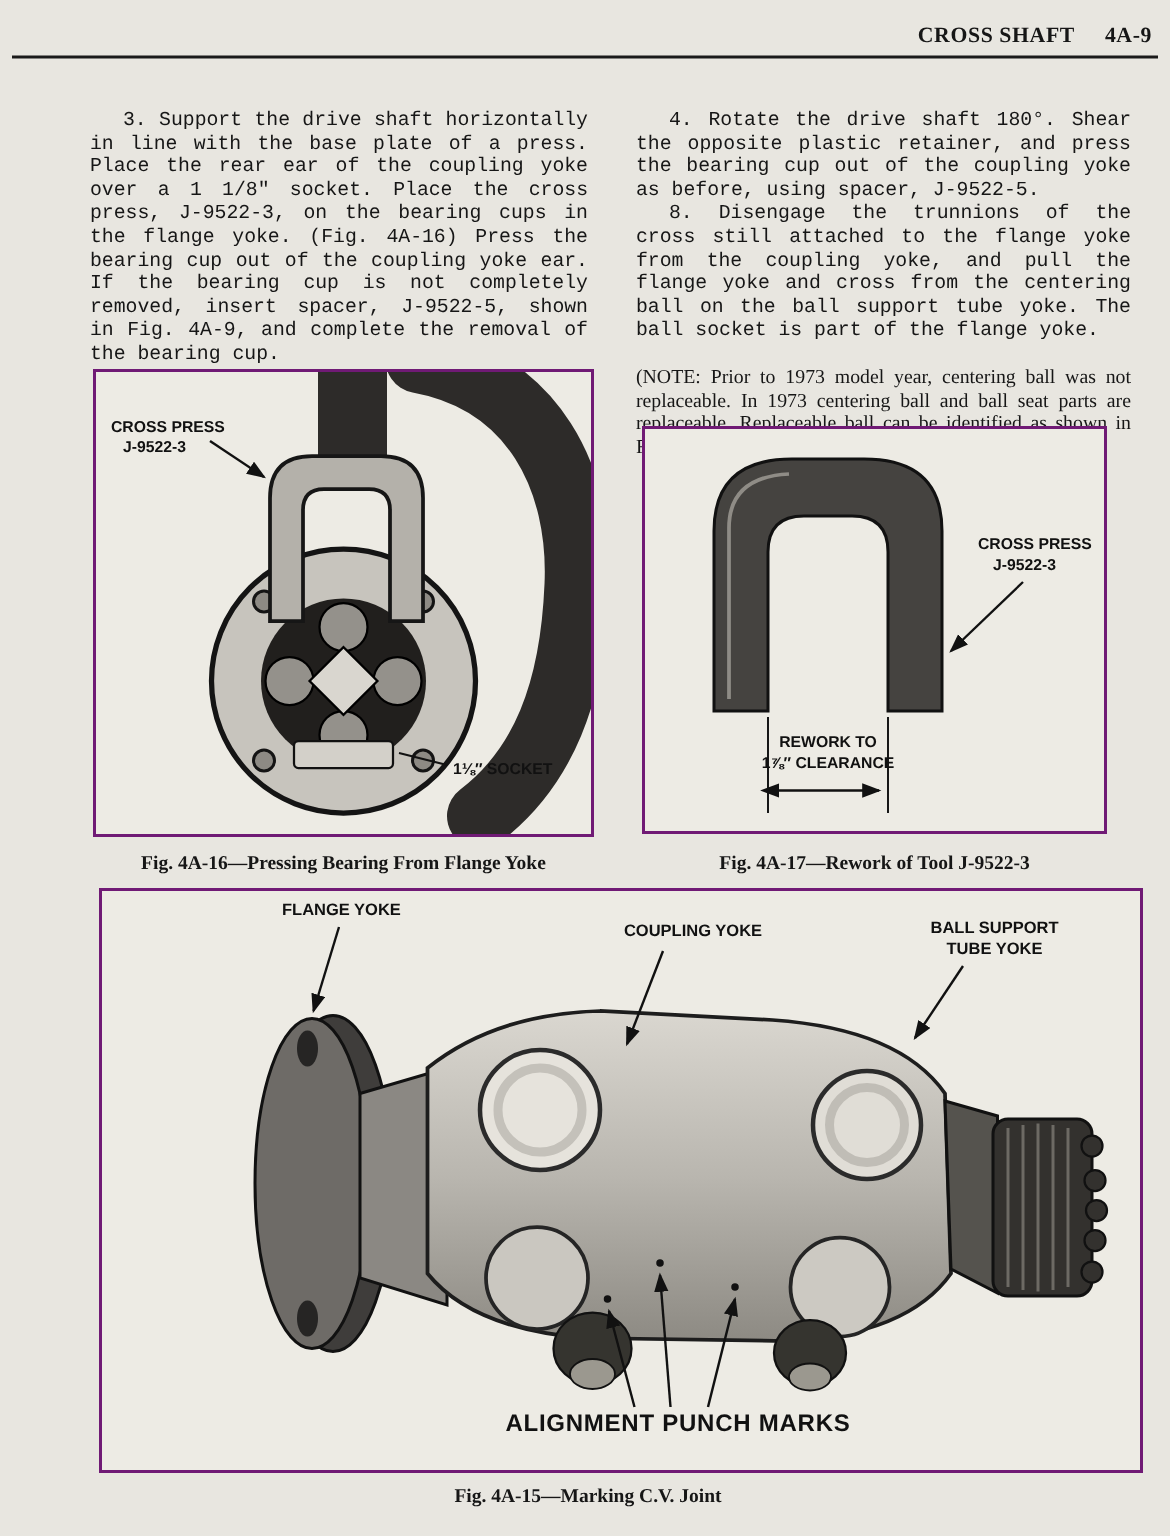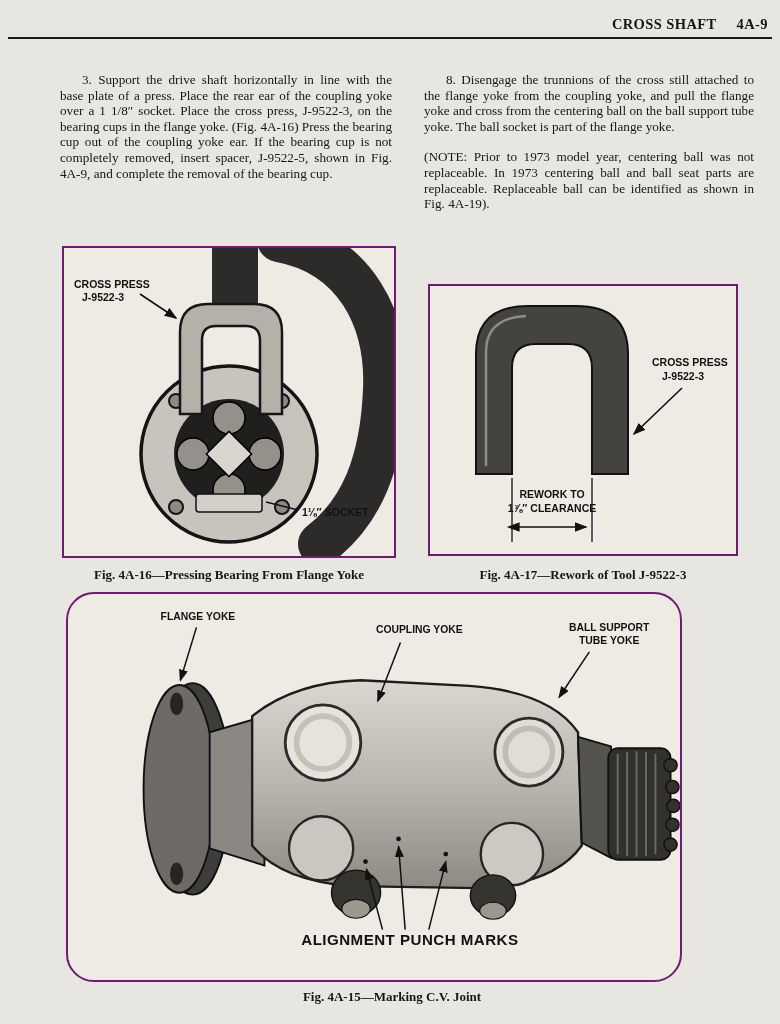--- a/index.html
+++ b/index.html
@@ -21,28 +21,28 @@
     position: absolute; top: 37px; left: 8px; width: 764px; height: 2px;
     background: #1a1a1a;
   }
   .col {
     position: absolute; text-align: justify;
     font-size: 13.2px; line-height: 15.6px;
   }
   .col-left  { left: 60px;  top: 72px; width: 332px; }
   .col-right { left: 424px; top: 72px; width: 330px; }
   .col p { margin: 0; }
-  .col p.indent { text-indent: 22px; }
+  .col p.indent { text-indent: 22px; font-family: Liberation Mono, monospace; }
   .col p.note { margin-top: 15px; }
   .figbox {
     position: absolute; border: 2px solid #701a75; background: #edebe4;
   }
   .fig16 { left: 62px;  top: 246px; width: 334px; height: 312px; }
   .fig17 { left: 428px; top: 284px; width: 310px; height: 272px; }
-  .fig15 { left: 66px;  top: 592px; width: 616px; height: 390px; border-radius: 28px; }
+  .fig15 { left: 66px;  top: 592px; width: 696px; height: 390px; }
   .caption {
     position: absolute; font-weight: bold; font-size: 13px; text-align: center;
   }
   .cap16 { left: 62px;  top: 567px; width: 334px; }
   .cap17 { left: 428px; top: 567px; width: 310px; }
   .cap15 { left: 66px;  top: 989px; width: 652px; }
   svg { display: block; width: 100%; height: 100%; }
   .flabel {
     font-family: "Liberation Sans", sans-serif;
     font-weight: bold; font-size: 10.5px; fill: #111;
@@ -64,20 +64,21 @@
   <div class="header-title">
     <span>CROSS SHAFT</span><span class="pageno">4A-9</span>
   </div>
   <div class="header-rule"></div>
 
   <div class="col col-left">
     <p class="indent">3. Support the drive shaft horizontally in line with the base plate of a press. Place the rear ear of the coupling yoke over a 1 1/8″ socket. Place the cross press, J-9522-3, on the bearing cups in the flange yoke. (Fig. 4A-16) Press the bearing cup out of the coupling yoke ear. If the bearing cup is not completely removed, insert spacer, J-9522-5, shown in Fig. 4A-9, and complete the removal of the bearing cup.</p>
   </div>
 
   <div class="col col-right">
+    <p class="indent">4. Rotate the drive shaft 180°. Shear the opposite plastic retainer, and press the bearing cup out of the coupling yoke as before, using spacer, J-9522-5.</p>
     <p class="indent">8. Disengage the trunnions of the cross still attached to the flange yoke from the coupling yoke, and pull the flange yoke and cross from the centering ball on the ball support tube yoke. The ball socket is part of the flange yoke.</p>
     <p class="note">(NOTE: Prior to 1973 model year, centering ball was not replaceable. In 1973 centering ball and ball seat parts are replaceable. Replaceable ball can be identified as shown in Fig. 4A-19).</p>
   </div>
 
   <div class="figbox fig16">
     <svg viewBox="0 0 330 308">
       <defs>
         <marker id="ah16" markerWidth="9" markerHeight="8" refX="7" refY="3" orient="auto">
           <path d="M0,0 L8,3 L0,6 Z" fill="#111"></path>
         </marker>

